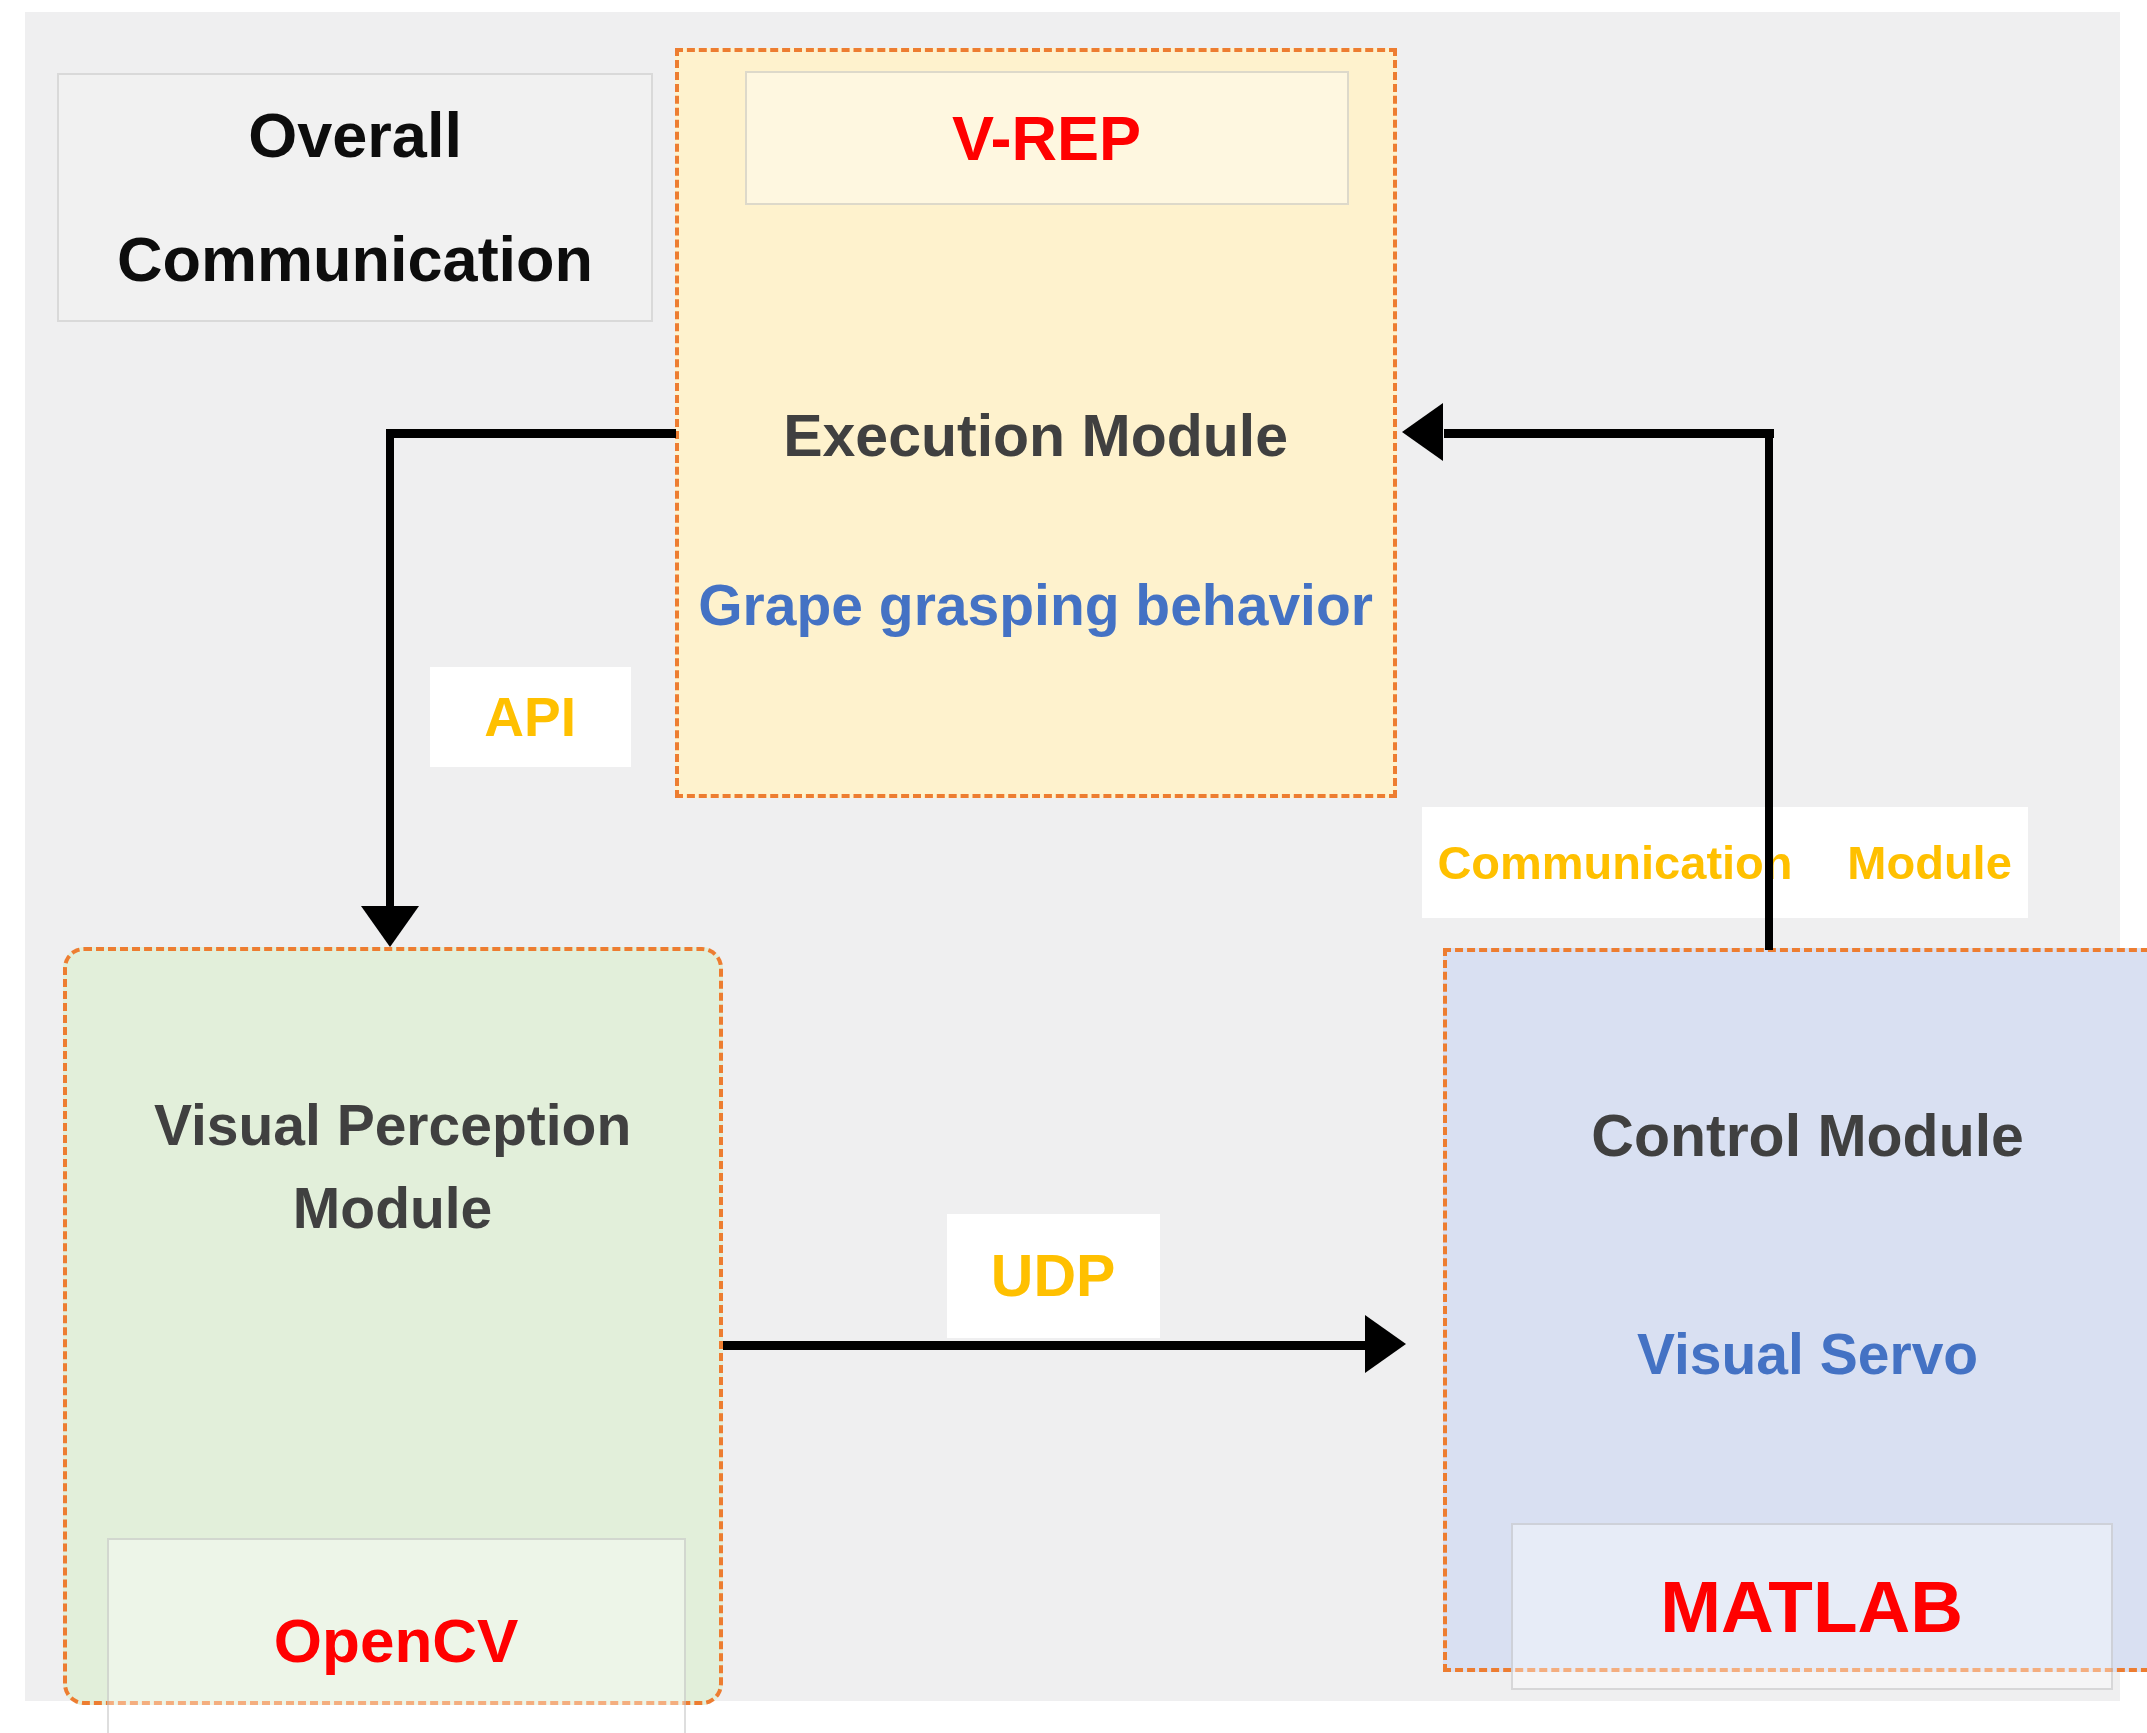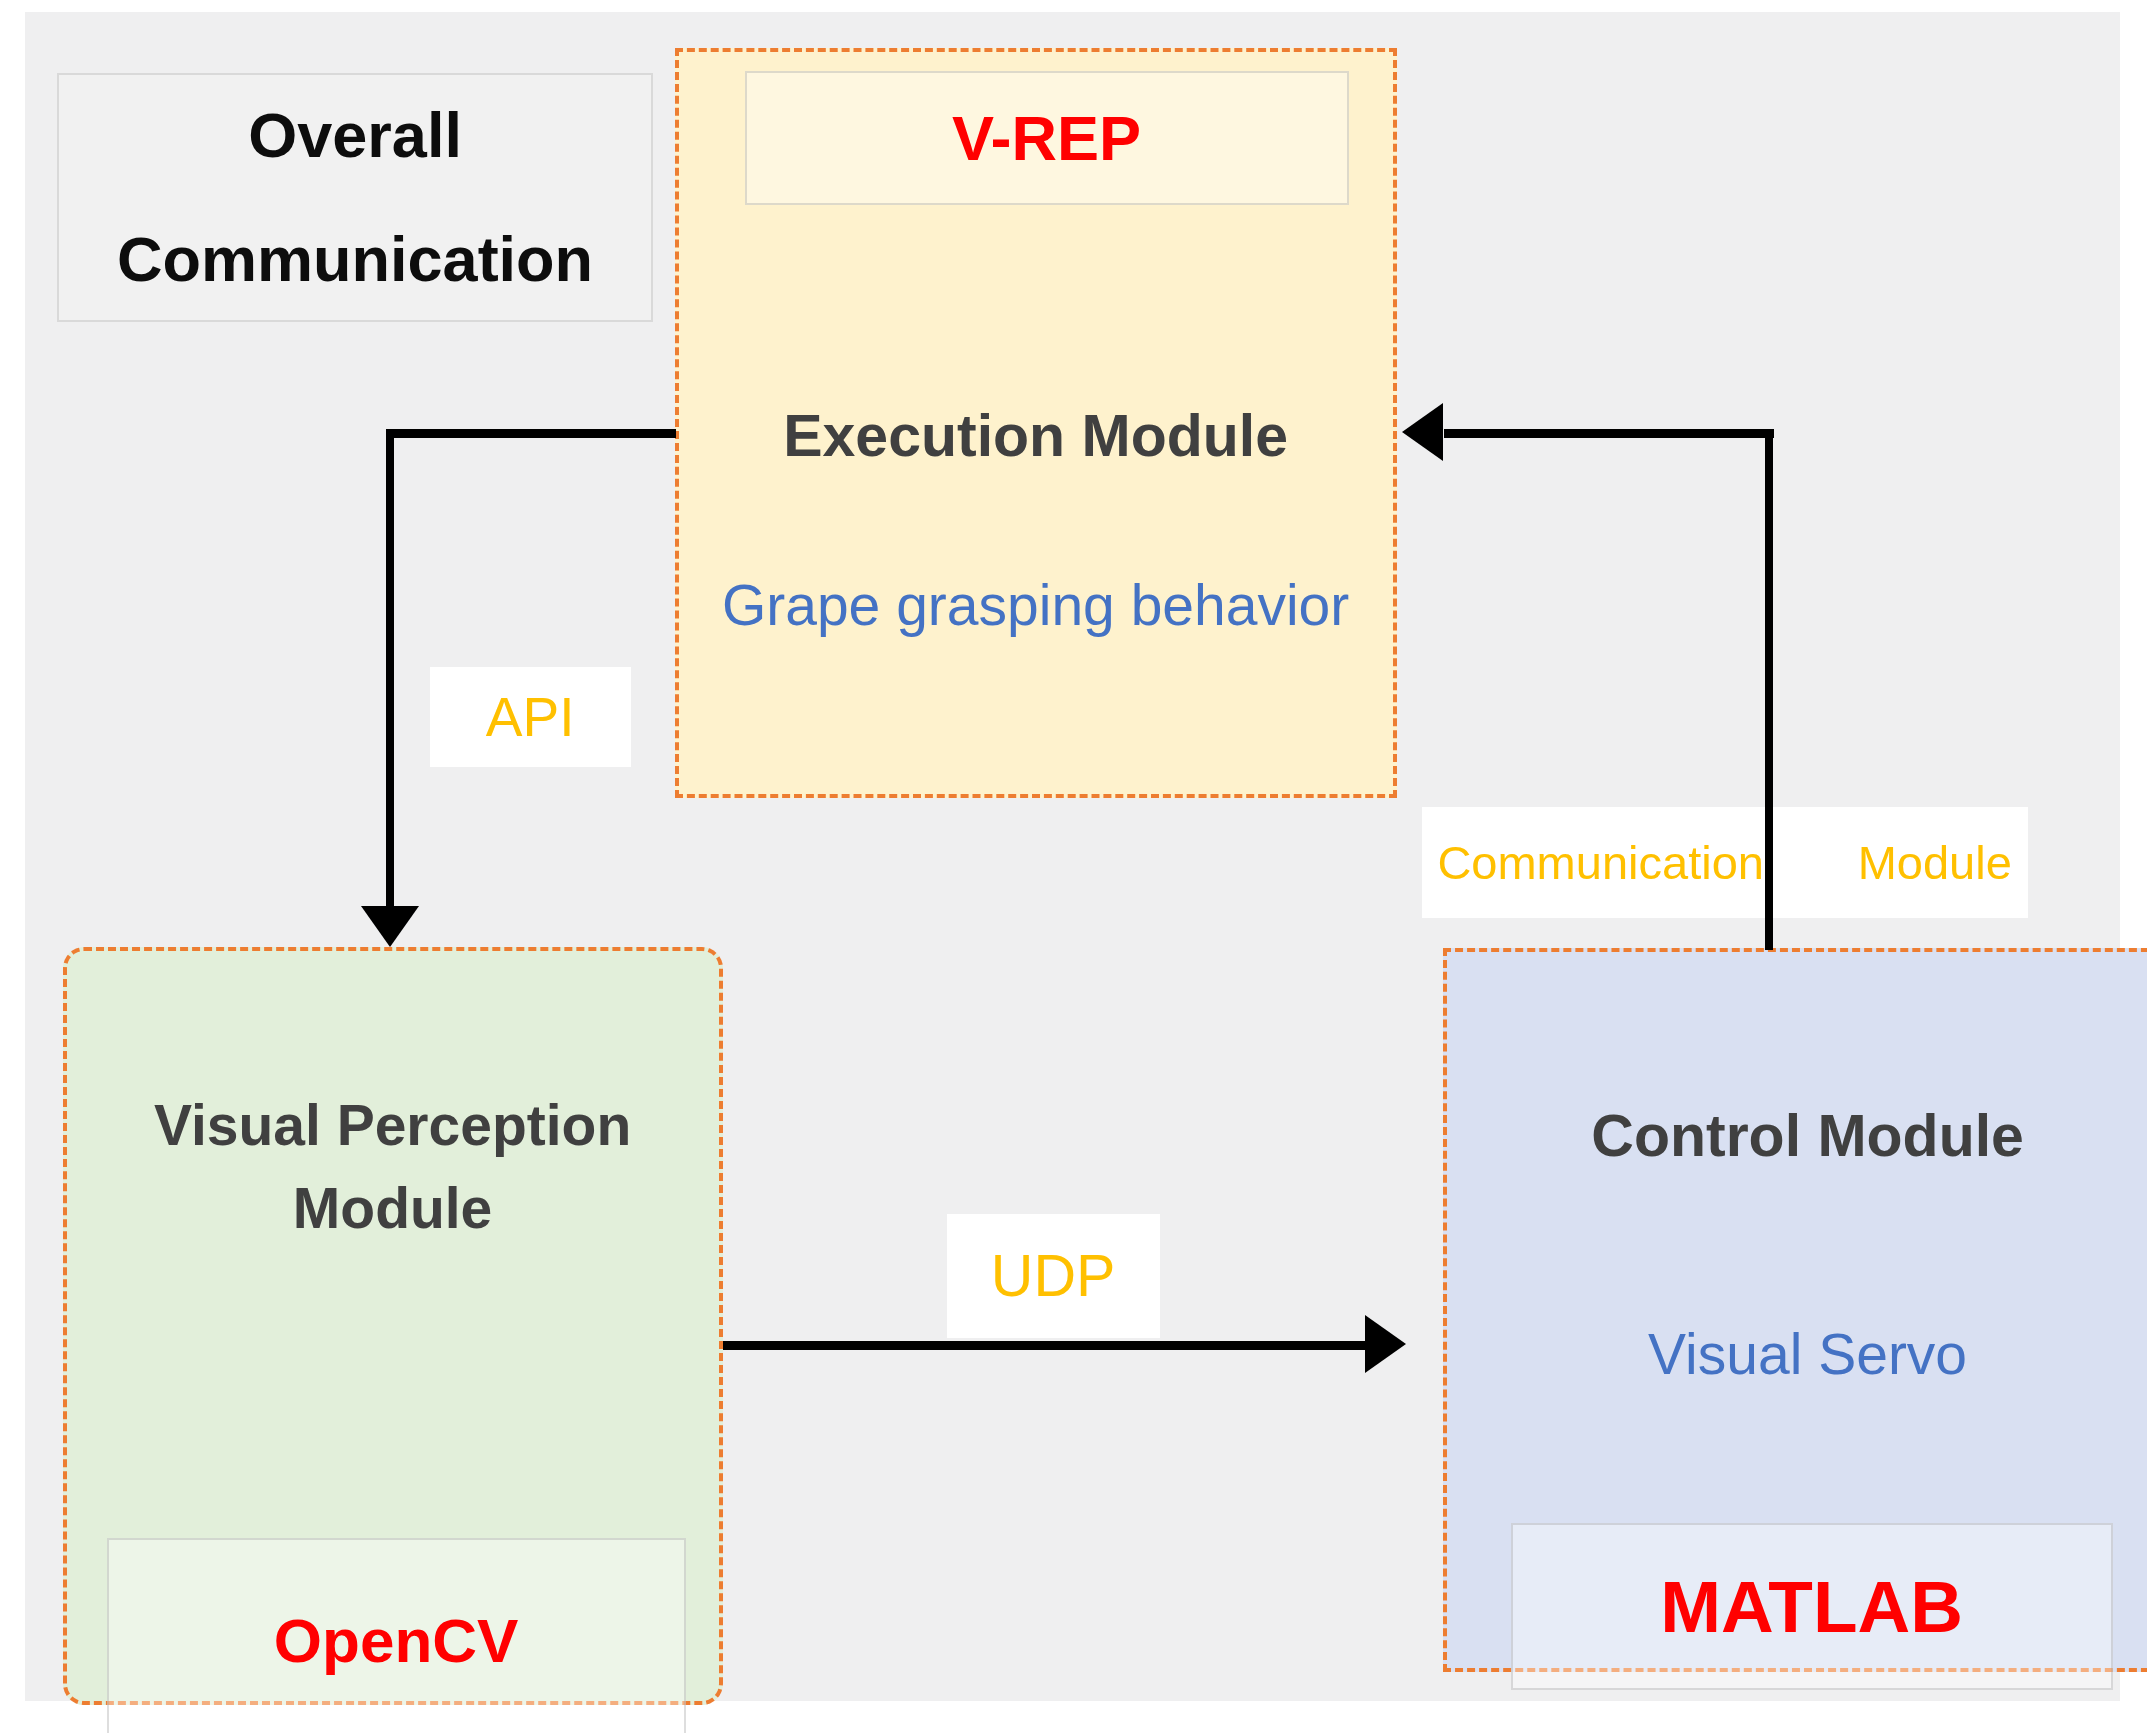--- a/index.html
+++ b/index.html
@@ -44,30 +44,30 @@
   .module-title{
     position:absolute;left:0;right:0;text-align:center;
     font-weight:700;color:var(--module-text);
   }
   .exec-title{top:350px;font-size:59px;}
   .perc-title{top:133px;font-size:57px;line-height:83px;}
   .ctrl-title{top:150px;font-size:59px;}
 
   .module-function{
     position:absolute;left:0;right:0;text-align:center;
-    font-weight:400;color:var(--function-text);
+    font-weight:700;color:var(--function-text);
   }
   .exec-func{top:520px;font-size:57px;}
   .perc-func{top:333px;font-size:53px;line-height:83px;}
   .ctrl-func{top:369px;font-size:57px;}
 
   .conn-label{
     position:absolute;background:#ffffff;
     display:flex;align-items:center;justify-content:center;
-    font-weight:400;color:var(--label-text);
+    font-weight:700;color:var(--label-text);
   }
   .label-api{left:405px;top:655px;width:201px;height:100px;font-size:55px;}
   .label-udp{left:922px;top:1182px;width:213px;height:124px;font-size:59px;margin-top:20px;}
   .label-comm{
     left:1397px;top:795px;width:606px;height:111px;font-size:47px;
     justify-content:space-between;padding:0 15.8px;
   }
 
   .arrow-seg{position:absolute;background:var(--arrow);}
   .seg-api-h{left:361px;top:417px;width:290px;height:8.9px;}

